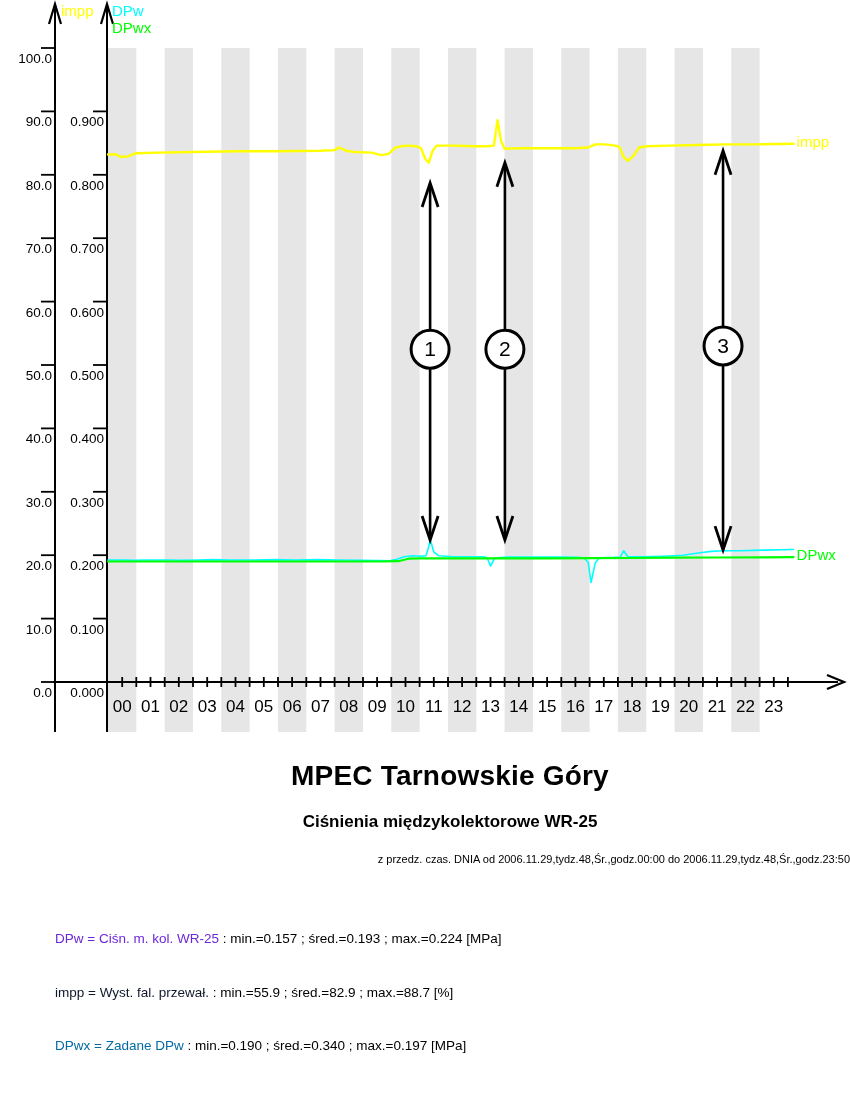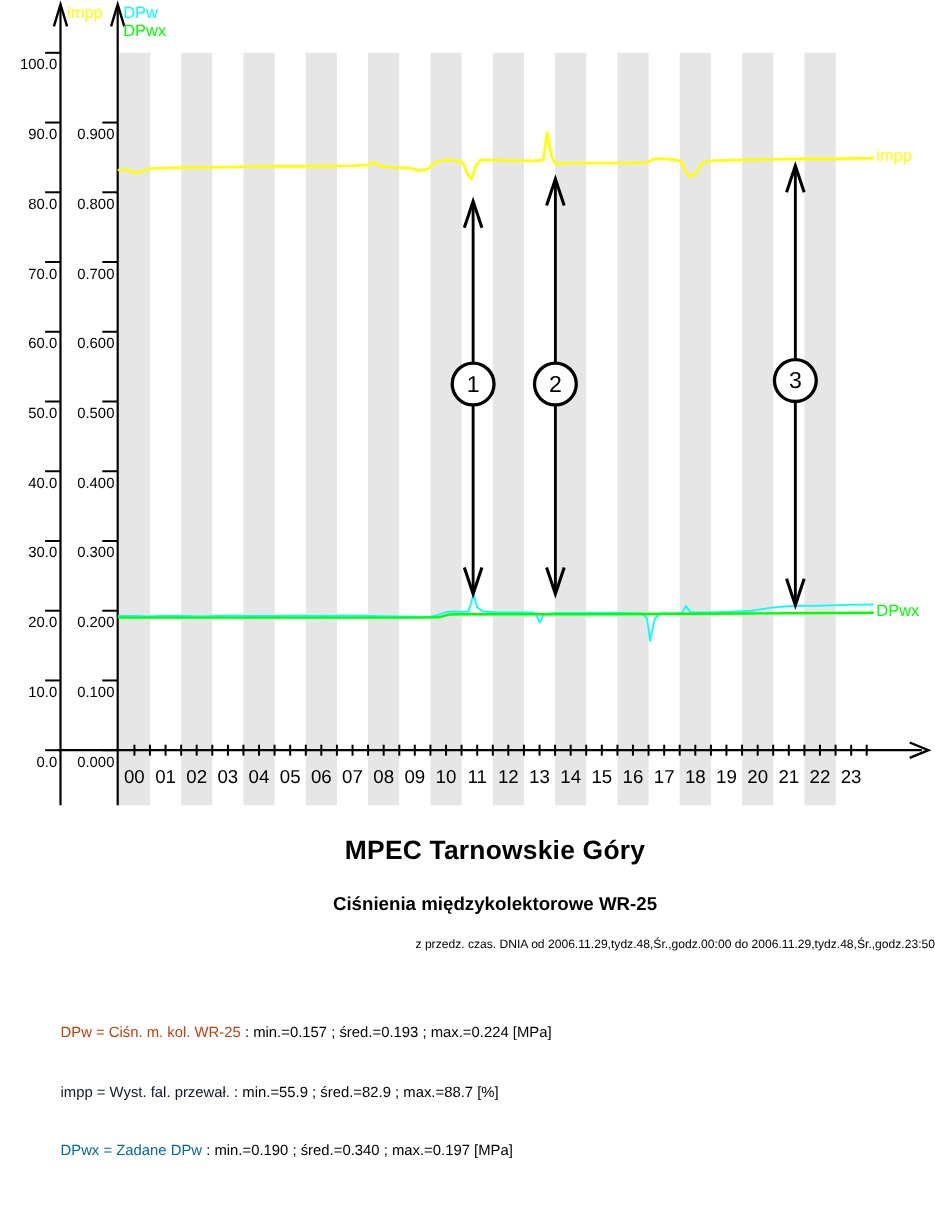--- a/index.html
+++ b/index.html
@@ -1,20 +1,20 @@
 <!DOCTYPE html>
 <html><head>
 <meta charset="utf-8">
 <style>
   html,body{margin:0;padding:0;background:#fff;}
   .page{position:relative;width:850px;height:1100px;background:#fff;overflow:hidden;
         font-family:"Liberation Sans",sans-serif;color:#000;}
   #chart-svg{position:absolute;left:0;top:0;}
   .title{position:absolute;left:50px;width:800px;top:760px;text-align:center;
-         font-size:24px;font-weight:bold;letter-spacing:0.2px;}
+         font-size:28px;font-weight:bold;letter-spacing:0.2px;}
   .subtitle{position:absolute;left:50px;width:800px;top:812px;text-align:center;
             font-size:17px;font-weight:bold;}
   .caption{position:absolute;left:50px;width:800px;top:853px;text-align:right;font-size:11px;}
   .legend-row{position:absolute;left:55px;font-size:13.5px;white-space:pre;}
   .lr0{top:931px;} .lr1{top:985px;} .lr2{top:1038px;}
   svg text{font-family:"Liberation Sans",sans-serif;}
 </style>
 </head>
 <body>
 
@@ -174,16 +174,16 @@
       <polyline points="715.0443,174.70800000000008 723.0443,150.70800000000008 731.0443,174.70800000000008" fill="none" stroke="#000" stroke-width="2.8"></polyline>
       <polyline points="715.0443,526.1279999999999 723.0443,550.1279999999999 731.0443,526.1279999999999" fill="none" stroke="#000" stroke-width="2.8"></polyline>
       <circle cx="723.0443" cy="345.98" r="19" fill="#fff" stroke="#000" stroke-width="3"></circle>
       <text x="723.0443" y="352.98" text-anchor="middle" font-size="21" fill="#000">3</text>
     </svg>
 
   <div class="title">MPEC Tarnowskie Góry</div>
   <div class="subtitle">Ciśnienia międzykolektorowe WR-25</div>
   <div class="caption">z przedz. czas. DNIA od 2006.11.29,tydz.48,Śr.,godz.00:00 do 2006.11.29,tydz.48,Śr.,godz.23:50</div>
 
-  <div class="legend-row lr0"><span style="color: #c2410c; margin-top: 48px;">DPw = Ciśn. m. kol. WR-25</span><span> : min.=0.157 ; śred.=0.193 ; max.=0.224 [MPa]</span></div>
+  <div class="legend-row lr0"><span style="color: #6d28d9; margin-top: 48px;">DPw = Ciśn. m. kol. WR-25</span><span> : min.=0.157 ; śred.=0.193 ; max.=0.224 [MPa]</span></div>
   <div class="legend-row lr1"><span style="color: #0f172a;">impp = Wyst. fal. przewał.</span><span> : min.=55.9 ; śred.=82.9 ; max.=88.7 [%]</span></div>
   <div class="legend-row lr2"><span style="color: #0369a1;">DPwx = Zadane DPw</span><span> : min.=0.190 ; śred.=0.340 ; max.=0.197 [MPa]</span></div>
 </div>
 
 </body></html>

